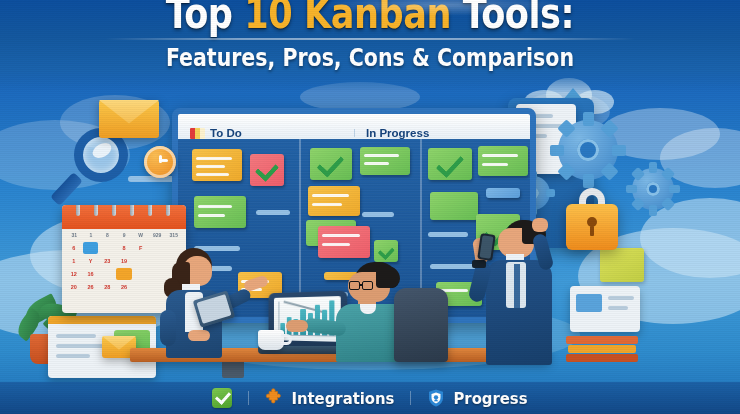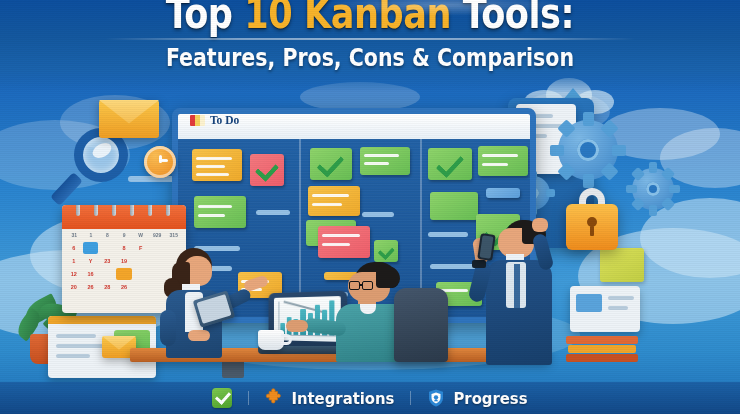--- a/index.html
+++ b/index.html
@@ -55,21 +55,21 @@
     background:#1a5ea8; border:6px solid #2f74bd; border-radius:8px;
     box-shadow:0 6px 18px rgba(0,0,0,.35); z-index:12;
     overflow:hidden;
   }
   #board-inner { position:absolute; inset:0; background:
     repeating-linear-gradient(0deg, rgba(255,255,255,.025) 0 1px, rgba(0,0,0,0) 1px 3px),
     linear-gradient(180deg,#2363a8,#1b5596); }
   #board-head {
     position:absolute; left:0; top:0; width:100%; height:25px;
     background:linear-gradient(180deg,#ffffff,#e9f1f8);
-    display:flex; align-items:flex-start;font-family:Liberation Serif, serif;
+    display:flex; align-items:flex-end;
   }
   .col-head {
     flex:1; font-size:11.5px; font-weight:bold; color:#17447c;
     display:flex; align-items:center; gap:5px; padding-left:12px;
     position:relative;
   }
   .col-head + .col-head::before {
     content:""; position:absolute; left:0; top:2px; bottom:2px; width:1px;
     background:#bcd2e6;
   }
@@ -419,20 +419,23 @@
 
     <div id="board-head">
       <div class="col-head">
         <span class="mini-logo">
             <i></i>
             <i></i>
             <i></i>
           </span>
         <span>To Do</span>
       </div>
+      <div class="col-head">
+        <span>In Progress</span>
+      </div>
     </div>
 
     <div class="note y" style="left:14px; top:35px; width:50px; height:32px;">
       <div class="ln" style="top:8px; width:72%;"></div>
       <div class="ln" style="top:16px; width:58%;"></div>
       <div class="ln" style="top:24px; width:66%;"></div>
     </div>
     <div class="note p" style="left:72px; top:40px; width:34px; height:32px;">
       <div class="tick"></div>
     </div>

